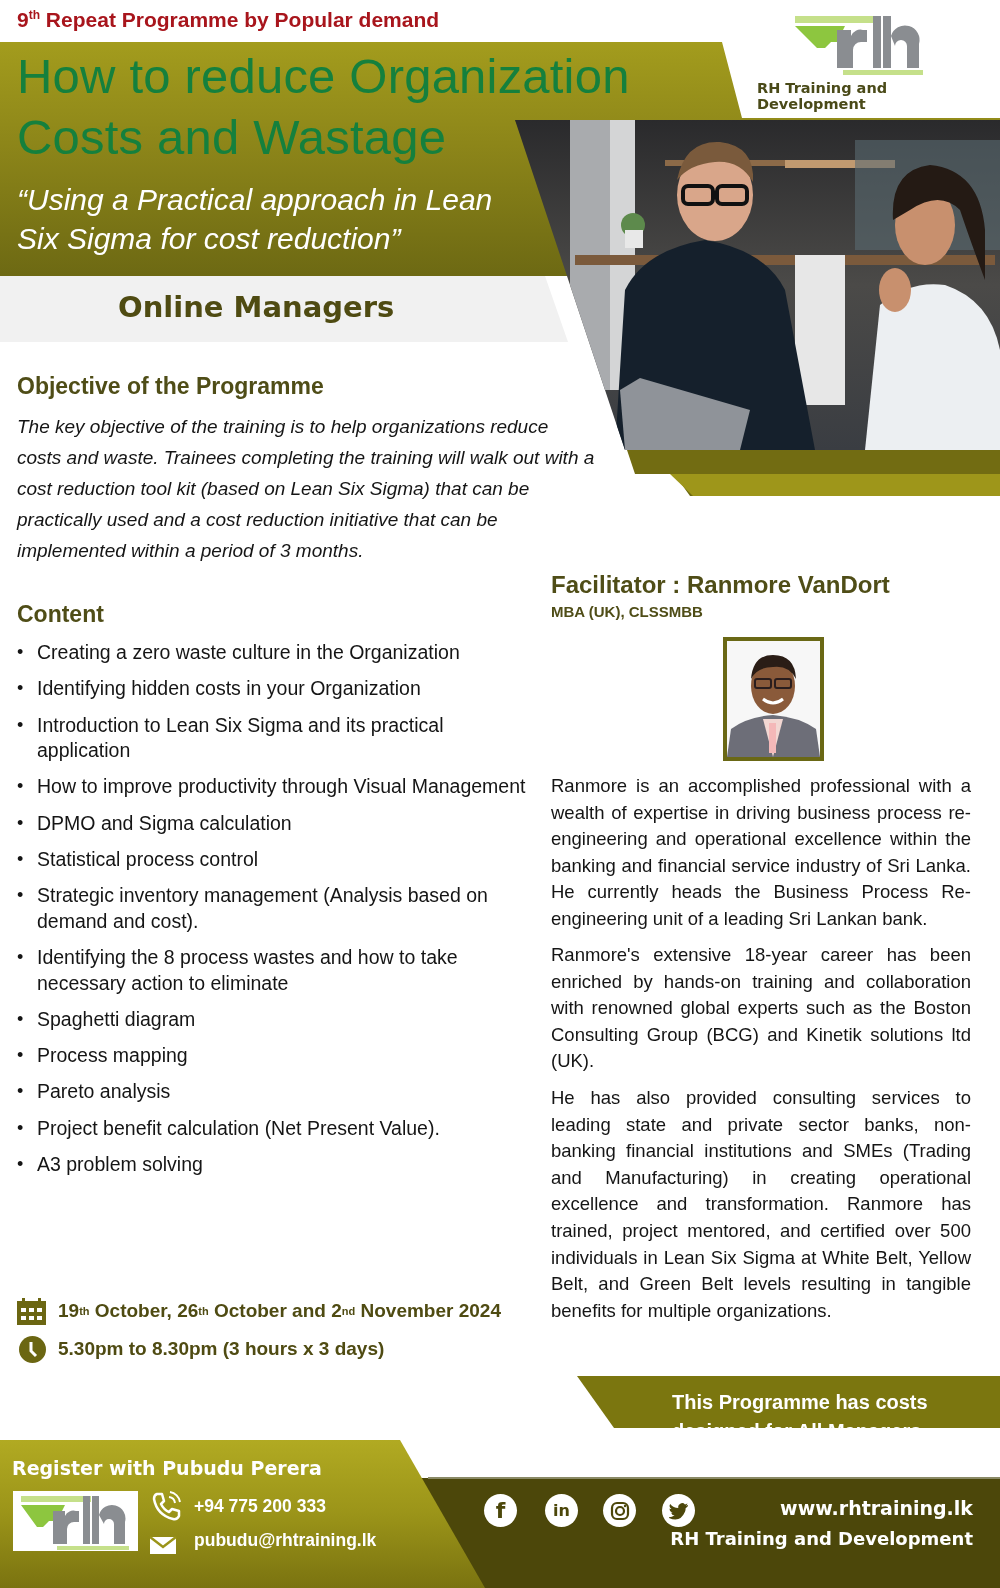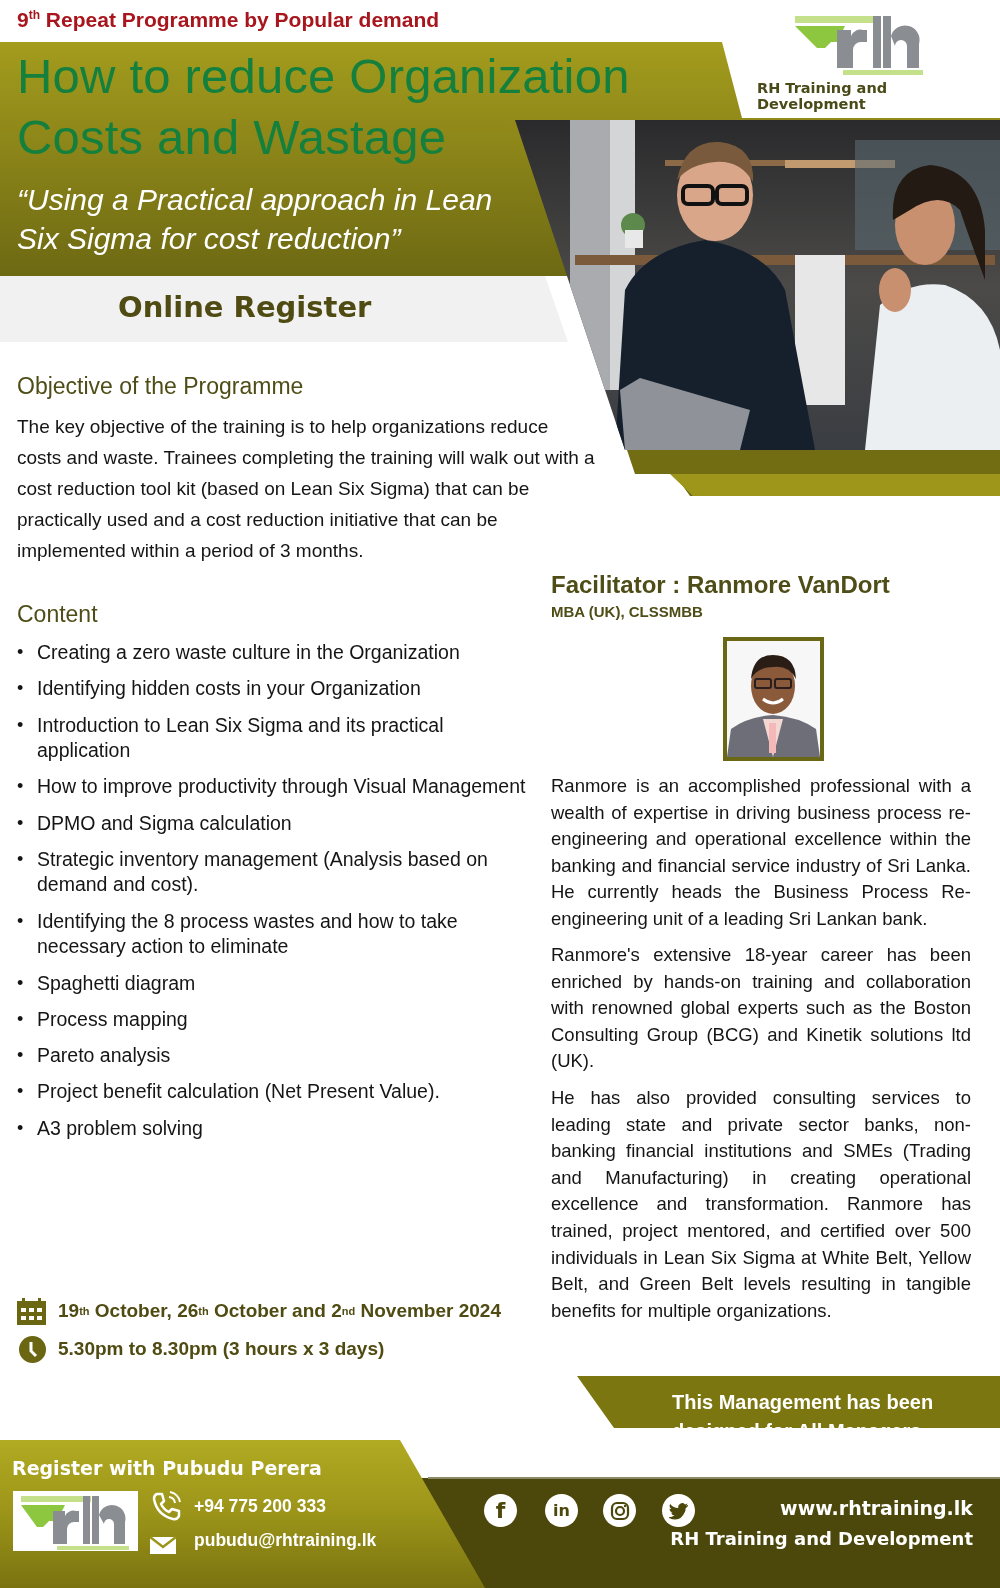--- a/index.html
+++ b/index.html
@@ -31,23 +31,23 @@
   .photo-bar1 { left: 0; top: 450px; width: 1000px; height: 24px; background: #726c12;
     clip-path: polygon(627px 0, 1000px 0, 1000px 24px, 635px 24px); }
   .photo-bar2 { left: 0; top: 474px; width: 1000px; height: 22px; background: #9e961a;
     clip-path: polygon(670px 0, 1000px 0, 1000px 22px, 693px 22px); }
 
   
   .online-band { left: 0; top: 276px; width: 600px; height: 66px; background: #f1f1f1;
     clip-path: polygon(0 0, 545px 0, 568px 66px, 0 66px); }
   .online-text { left: 118px; top: 290px; font-family: "DejaVu Sans", sans-serif; font-size: 29px; font-weight: bold; color: #4f4b12; }
 
-  .h2 { font-size: 23px; font-weight: normal; color: #4f4d17; }
+  .h2 { font-size: 23px; font-weight: bold; color: #4f4d17; }
   .obj-h { left: 17px; top: 373px; }
-  .obj-p { left: 17px; top: 411px; width: 580px; font-size: 19px; line-height: 31px; color: #151515; }
+  .obj-p { left: 17px; top: 411px; width: 580px; font-size: 19px; line-height: 31px; color: #151515; font-style: italic; }
 
   .content-h { left: 17px; top: 601px; }
   .content-list { left: 17px; top: 640px; width: 520px; list-style: none; font-size: 19.5px; line-height: 25.5px; color: #151515; }
   .content-list li { position: relative; padding-left: 20px; margin-bottom: 10.8px; }
   .content-list li::before { content: "•"; position: absolute; left: 0; top: 0; font-size: 18px; }
 
   .when { left: 17px; top: 1292px; font-size: 19px; font-weight: bold; color: #4f4b12; }
   .when-row { display: flex; align-items: center; height: 38px; }
   .when-row sup { font-size: 11px; vertical-align: 7px; }
   .ic-cal { width: 29px; height: 27px; margin-right: 12px; }
@@ -141,32 +141,33 @@
     <path d="M350 330 L365 185 Q395 160 430 165 Q475 180 485 230 L485 330 Z" fill="#eceff2"></path>
     <ellipse cx="410" cy="105" rx="30" ry="40" fill="#c8906e"></ellipse>
     <path d="M378 100 Q375 50 415 45 Q465 50 470 110 L470 160 Q455 120 445 90 Q425 70 395 90 Z" fill="#241a14"></path>
     <ellipse cx="380" cy="170" rx="16" ry="22" fill="#c8906e"></ellipse>
   </svg>
 </div>
 <div class="abs photo-bar1"></div>
 <div class="abs photo-bar2"></div>
 
 <div class="abs online-band"></div>
-<div class="abs online-text">Online Register</div>
+<div class="abs online-text">Online Managers</div>
 
 <div class="abs h2 obj-h">Objective of the Programme</div>
 <div class="abs obj-p">The key objective of the training is to help organizations reduce costs and waste. Trainees completing the training will walk out with a cost reduction tool kit (based on Lean Six Sigma) that can be practically used and a cost reduction initiative that can be implemented within a period of 3 months.</div>
 
 <div class="abs h2 content-h">Content</div>
 <ul class="abs content-list">
   <li>Creating a zero waste culture in the Organization</li>
   <li>Identifying hidden costs in your Organization</li>
   <li>Introduction to Lean Six Sigma and its practical application</li>
   <li>How to improve productivity through Visual Management</li>
   <li>DPMO and Sigma calculation</li>
+  <li>Statistical process control</li>
   <li>Strategic inventory management (Analysis based on demand and cost).</li>
   <li>Identifying the 8 process wastes and how to take necessary action to eliminate</li>
   <li>Spaghetti diagram</li>
   <li>Process mapping</li>
   <li>Pareto analysis</li>
   <li>Project benefit calculation (Net Present Value).</li>
   <li>A3 problem solving</li>
 </ul>
 
 <div class="abs when">
@@ -217,21 +218,21 @@
     <rect x="48" y="38" width="16" height="9" rx="2" fill="none" stroke="#2a1d1d" stroke-width="2"></rect>
     <path d="M36 58 Q46 66 56 58" stroke="#ffffff" stroke-width="3" fill="none"></path>
   </svg>
 </div>
 <div class="abs bio bio1">Ranmore is an accomplished professional with a wealth of expertise in driving business process re-engineering and operational excellence within the banking and financial service industry of Sri Lanka. He currently heads the Business Process Re-engineering unit of a leading Sri Lankan bank.</div>
 <div class="abs bio bio2">Ranmore's extensive 18-year career has been enriched by hands-on training and collaboration with renowned global experts such as the Boston Consulting Group (BCG) and Kinetik solutions ltd (UK).</div>
 <div class="abs bio bio3">He has also provided consulting services to leading state and private sector banks, non-banking financial institutions and SMEs (Trading and Manufacturing) in creating operational excellence and transformation. Ranmore has trained, project mentored, and certified over 500 individuals in Lean Six Sigma at White Belt, Yellow Belt, and Green Belt levels resulting in tangible benefits for multiple organizations.</div>
 
 <div class="abs designed"></div>
 <div class="abs designed-text">
-  <div>This Management has been</div>
+  <div>This Programme has costs</div>
   <div>designed for All Managers</div>
 </div>
 
 <div class="abs foot-dark"></div>
 <div class="abs foot-line"></div>
 <div class="abs foot-olive"></div>
 <div class="abs register">Register with Pubudu Perera</div>
 <div class="abs foot-logo-box">
   <svg width="125" height="60" viewBox="0 0 125 60">
     <rect x="8" y="5" width="70" height="6" fill="#c5e08a"></rect>

